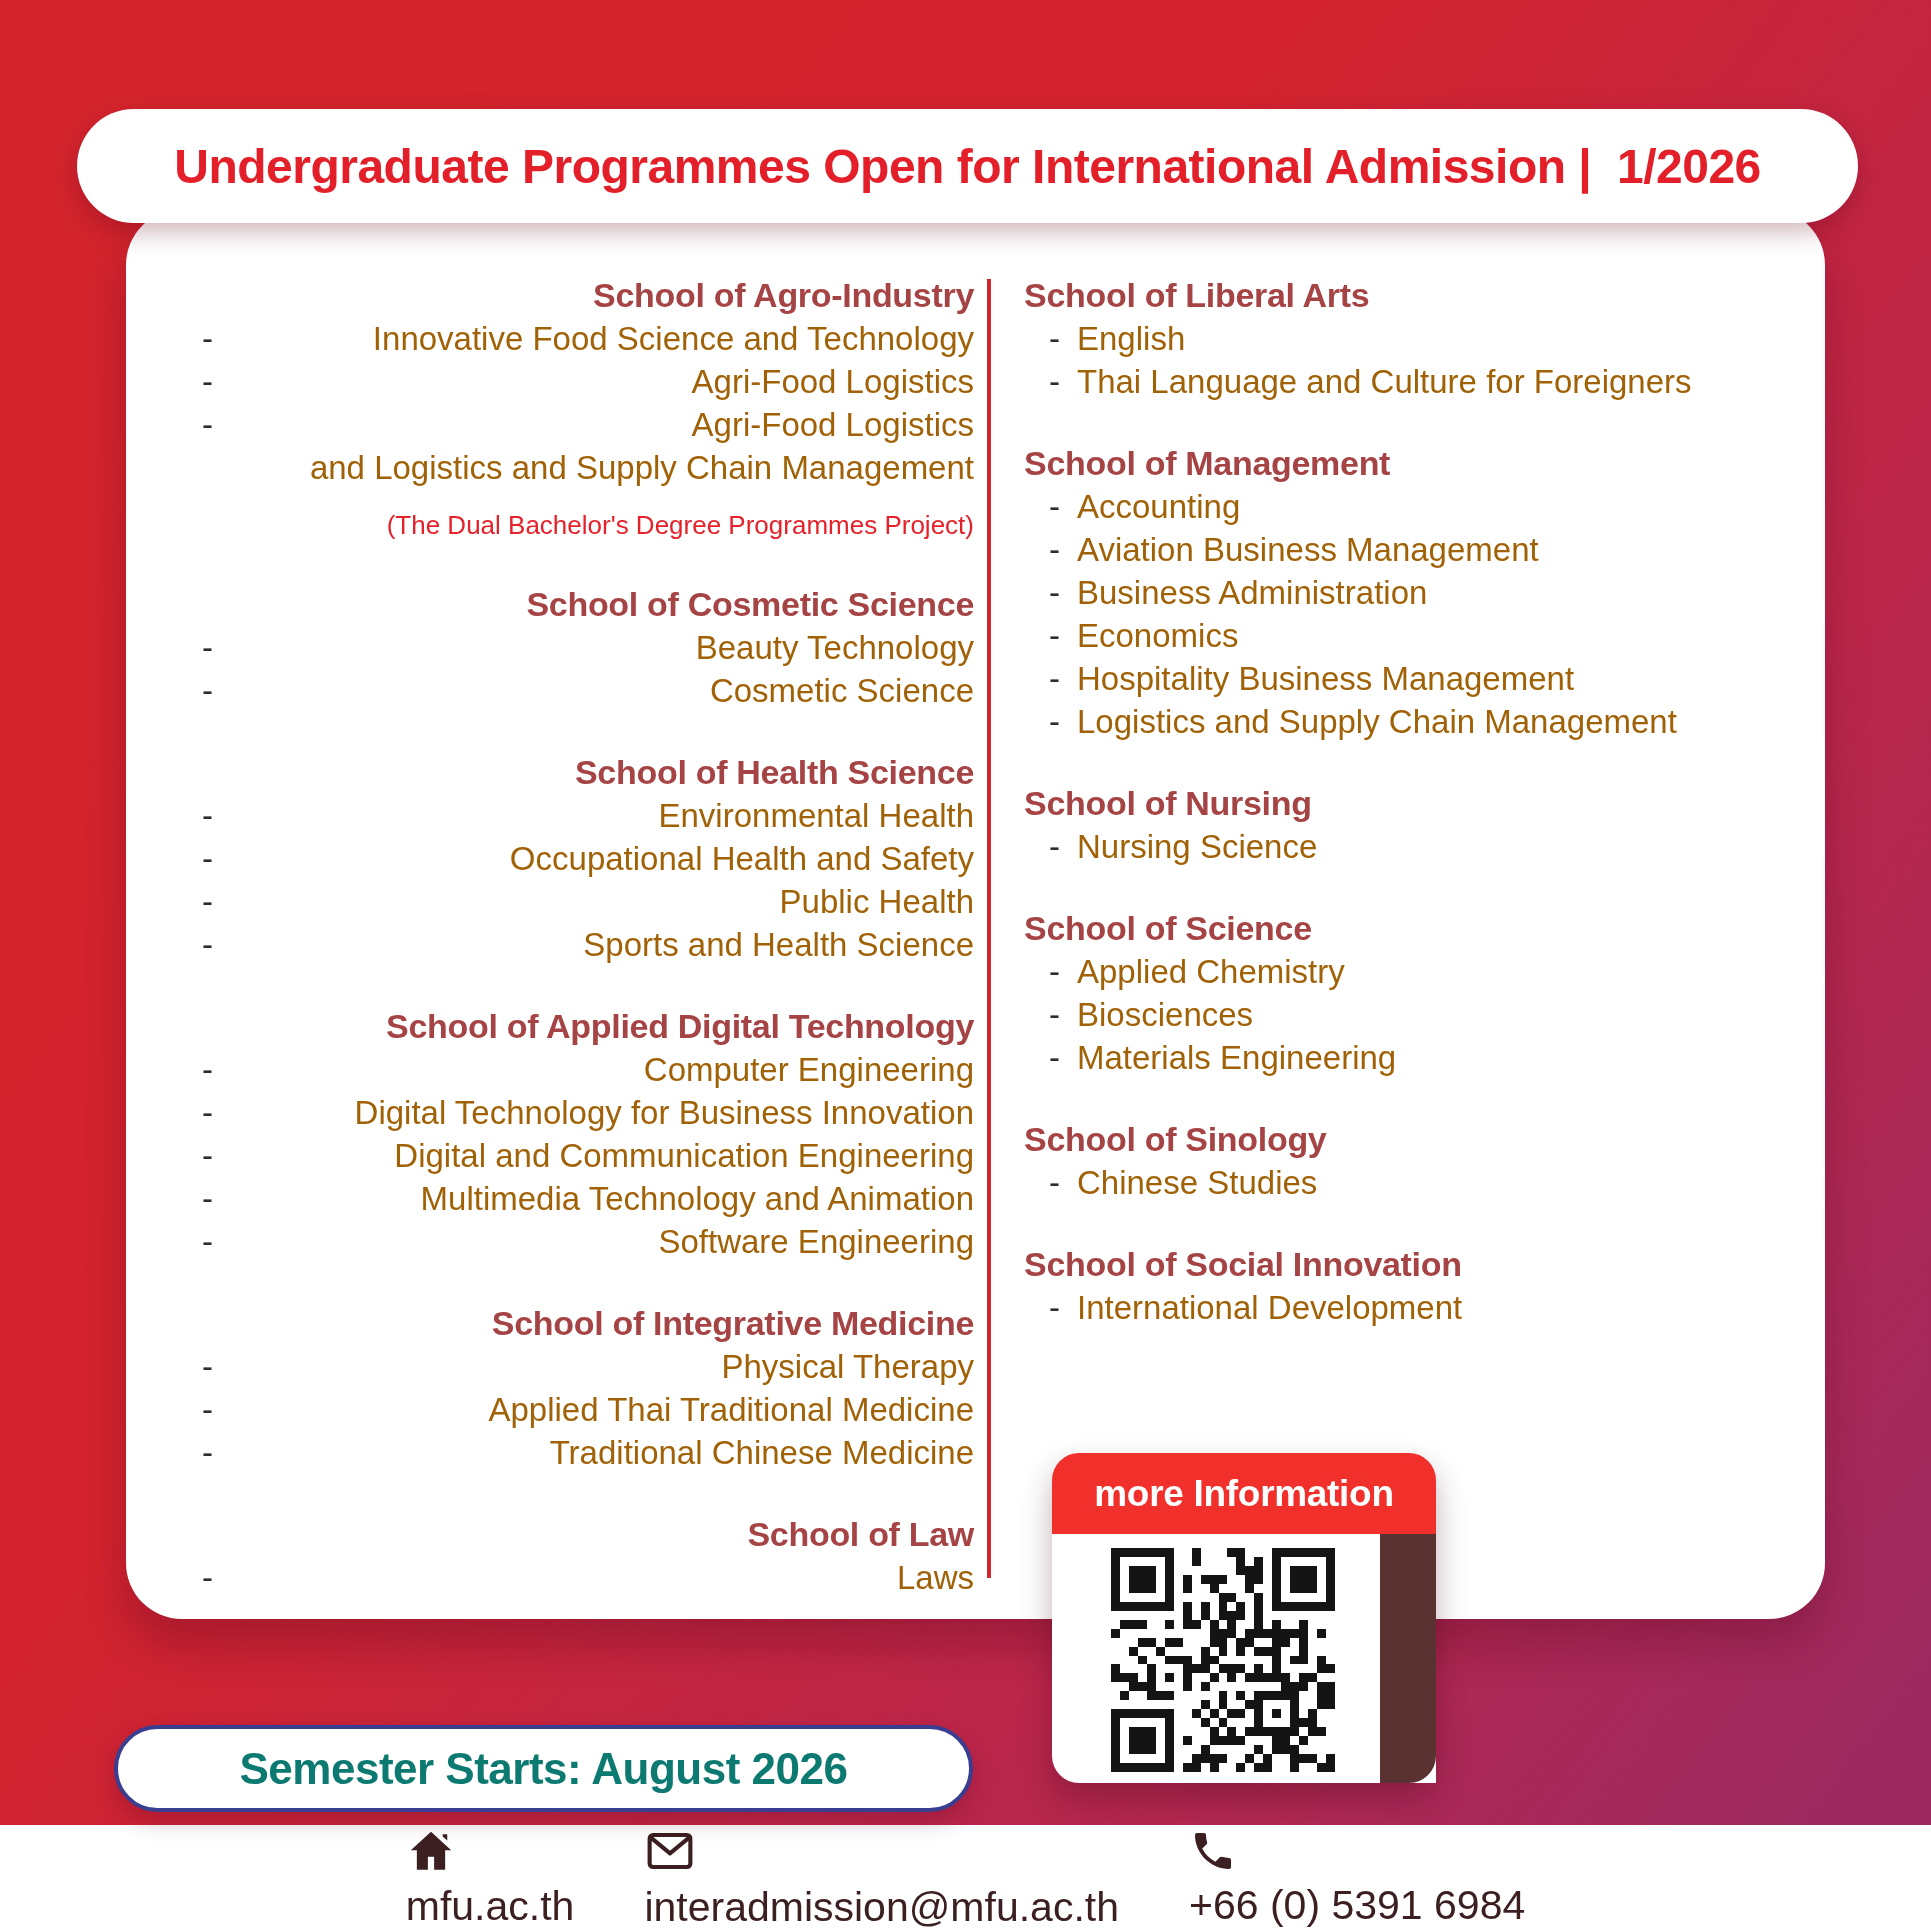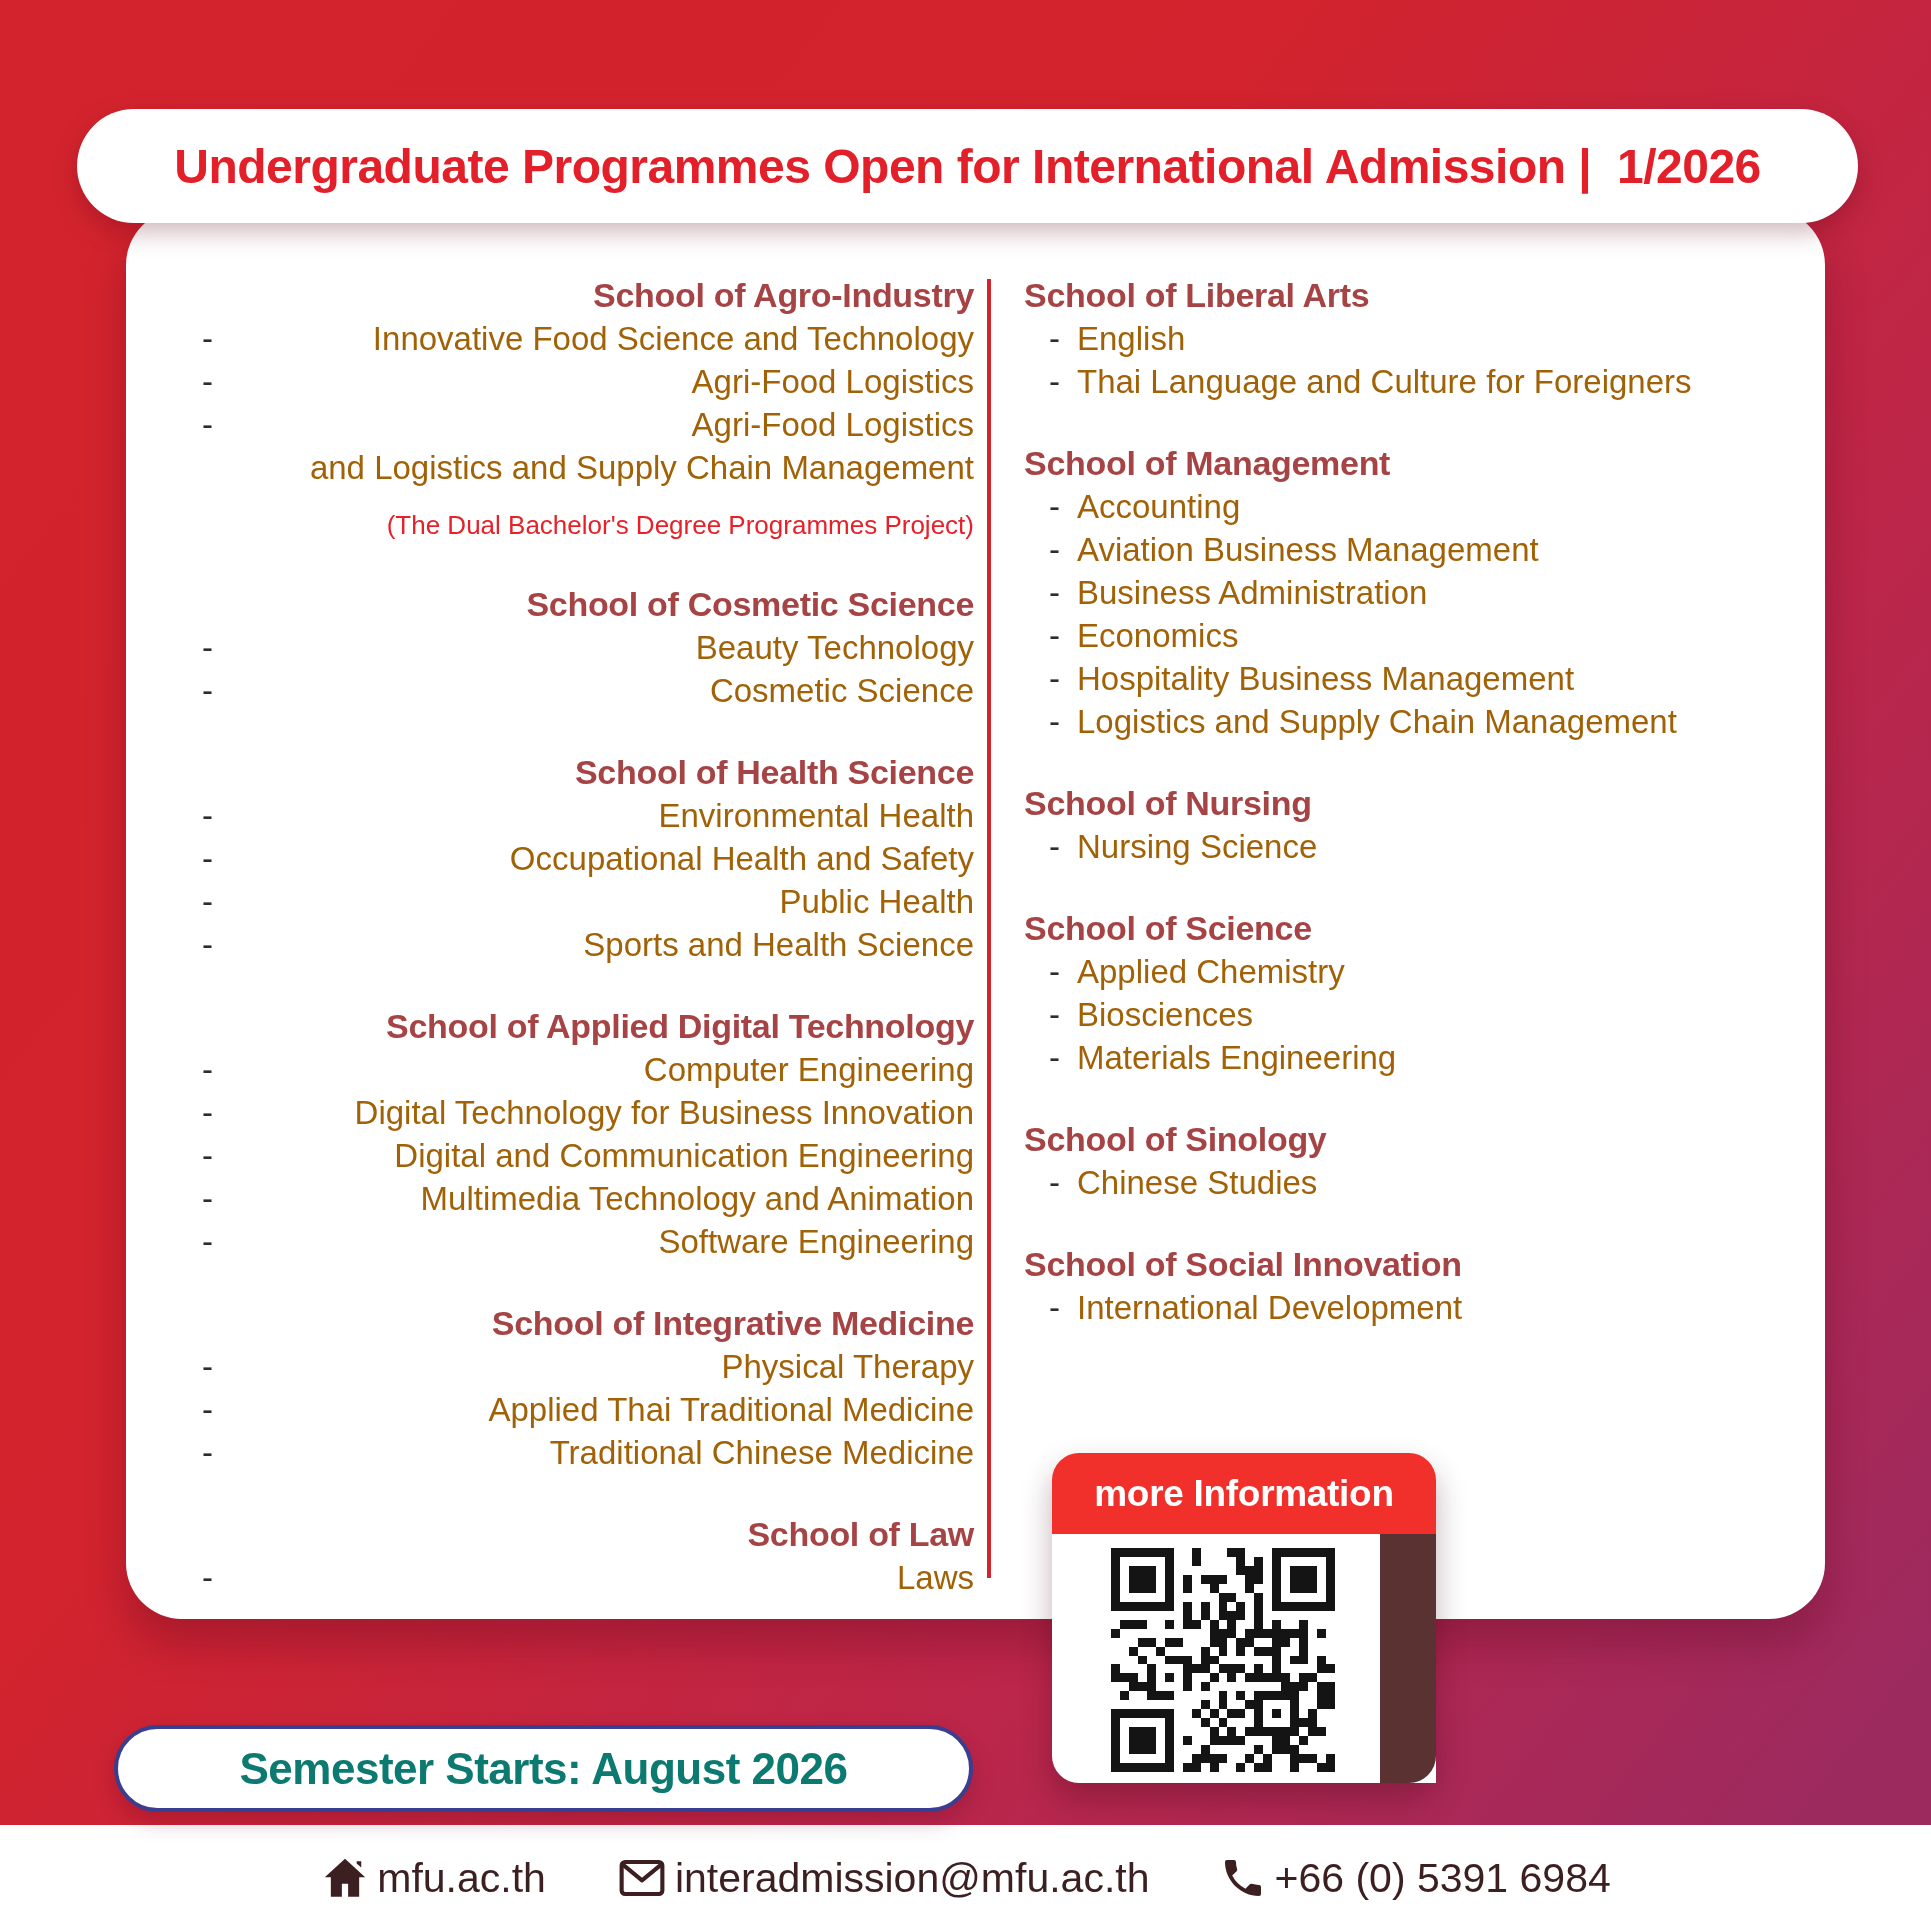--- a/index.html
+++ b/index.html
@@ -46,21 +46,21 @@
     border-radius:27px 27px 0 0;display:flex;align-items:center;justify-content:center;}
   .qr-header span{color:#ffffff;font-size:37px;font-weight:700;letter-spacing:-0.3px;}
   .qr-body{position:absolute;top:81px;left:0;right:0;bottom:0;background:#ffffff;border-radius:0 0 0 27px;}
   .qr-strip{position:absolute;top:81px;right:0;bottom:0;width:56px;background:#5a3231;border-radius:0 0 27px 0;}
   svg.qr{position:absolute;left:58px;top:13.5px;}
   
   .footer-band{
     position:absolute;left:0;bottom:0;width:1931px;height:106px;background:#ffffff;
     display:flex;align-items:center;justify-content:center;gap:70px;color:#3c1f20;z-index:3;
   }
-  .fgroup{display:flex;align-items:center;gap:7px;}
+  .fgroup{display:flex;gap:7px;flex-direction:column;}
   .fgroup span{font-size:41px;color:#3c1f20;}
 </style>
 </head>
 <body>
 
 <div class="poster">
 
   <div class="header-pill">
     <h1>Undergraduate Programmes Open for International Admission |  1/2026</h1>
   </div>

